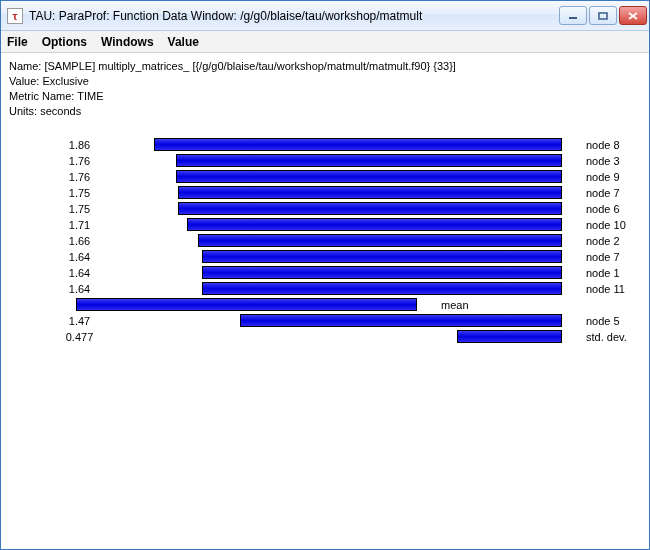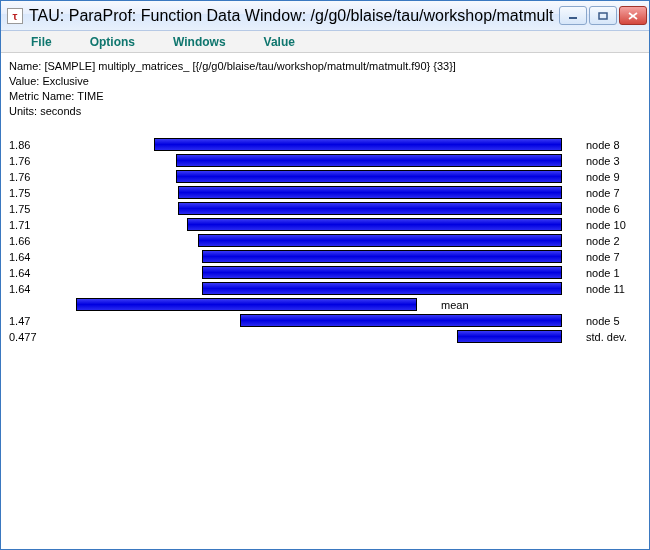--- a/index.html
+++ b/index.html
@@ -31,21 +31,21 @@
     width: 16px; height: 16px;
     background: #fff;
     border: 1px solid #999;
     display: flex; align-items: center; justify-content: center;
     color: #b22; font-weight: bold; font-size: 11px;
     margin-right: 6px;
   }
   .title-text {
     flex: 1;
     color: #000;
-    font-size: 16px;
+    font-size: 12px;
     white-space: nowrap;
     overflow: hidden;
   }
   .win-controls { display: flex; gap: 2px; }
   .win-btn {
     width: 28px; height: 19px;
     border: 1px solid #8aa7cc;
     border-radius: 3px;
     background: linear-gradient(to bottom, #f5f9fe, #d6e6f9);
     display: flex; align-items: center; justify-content: center;
@@ -60,21 +60,21 @@
     background: #f3f3f3;
     border-bottom: 1px solid #d0d0d0;
     display: flex;
     align-items: center;
     padding: 0 6px;
     gap: 14px;
     font-family: Tahoma, sans-serif;
     font-size: 12px;
     font-weight: bold;
   }
-  .menu-item { color: #0f766e; cursor: default; margin-left: 24px; }
+  .menu-item { color: #000000; cursor: default; }
   .content {
     flex: 1;
     background: #fff;
     padding: 6px 8px 18px 8px;
     overflow: hidden;
     font-family: Tahoma, sans-serif;
     font-size: 11px;
   }
   .meta-line { line-height: 15px; color: #000; }
   .chart {
@@ -82,21 +82,21 @@
     position: relative;
   }
   .row {
     display: flex;
     align-items: center;
     height: 15px;
     margin-bottom: 1px;
   }
   .val {
     width: 145px;
-    text-align: left;
+    text-align: center;
     padding-right: 4px;
     font-size: 11px;
     color: #000;
     white-space: nowrap;
   }
   .bar-track {
     flex: 0 0 408px;
     display: flex;
     align-items: center;
     height: 15px;

